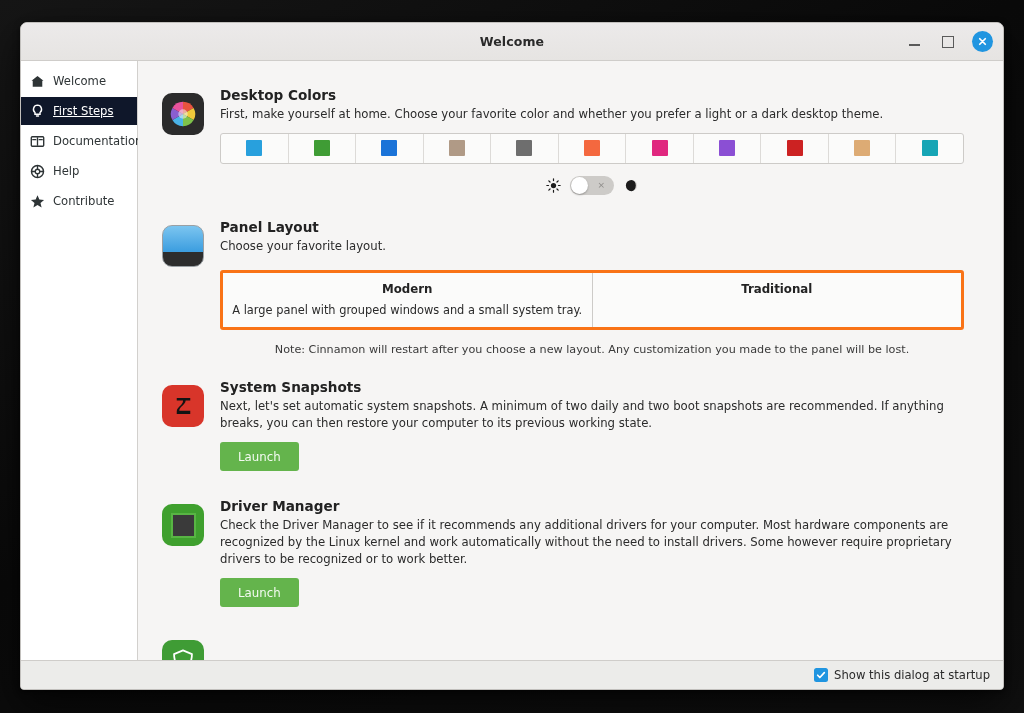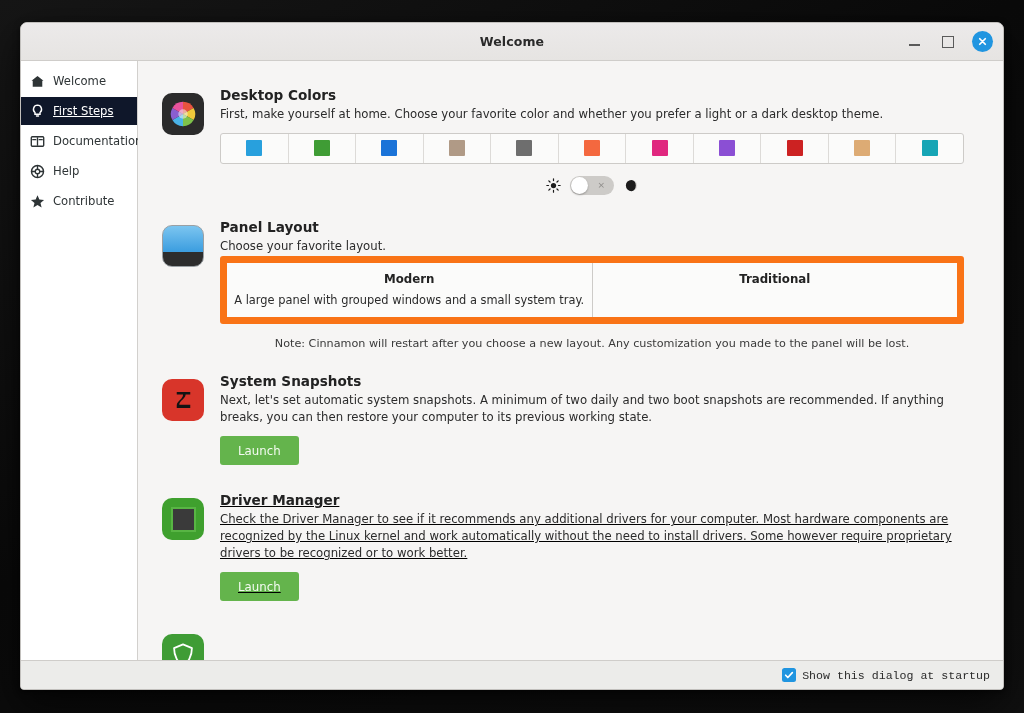--- a/index.html
+++ b/index.html
@@ -182,22 +182,22 @@
   }
   .switch .off-mark {
     position: absolute; right: 9px; top: 50%;
     transform: translateY(-50%);
     font-size: 9px; color: #8e8c8a;
   }
 
   
   .layout-row {
     display: flex;
-    margin-top: 2px;
-    border: 7px solid #f97316;
+    margin-top: 16px;
+    border: 3px solid #f97316;
     border-radius: 3px;
     background: #fbfbfa;
     overflow: hidden;
     width: 744px;
   }
   .layout-cell {
     flex: 1;
     padding: 9px 6px 10px;
     text-align: center;
     border-right: 1px solid #cdcbc8;
@@ -226,35 +226,34 @@
     height: 29px;
     font-size: 11.8px;
     font-family: "DejaVu Sans", sans-serif;
     cursor: pointer;
   }
 
   
   .sp-1 { margin-top: 12px; }
   .sp-2 { margin-top: 20px; }
   .sp-3 { margin-top: 19px; }
-  .sp-4 { margin-top: 23px; text-decoration: underline; }
+  .sp-4 { margin-top: 23px; }
   .sp-5 { margin-top: 23px; }
 
   
   #statusbar {
     flex: 0 0 29px;
     height: 29px;
     background: #ececea;
     border-top: 1px solid #cfcdca;
     display: flex;
     align-items: center;
     justify-content: flex-end;
     padding-right: 13px;
     gap: 6px;
-    font-family: Liberation Mono, monospace;
   }
   .chk {
     width: 14px; height: 14px;
     background: #2095e0;
     border-radius: 2.5px;
     display: flex; align-items: center; justify-content: center;
     cursor: pointer;
   }
   .chk svg { display: block; }
   #statusbar .chk-label {

